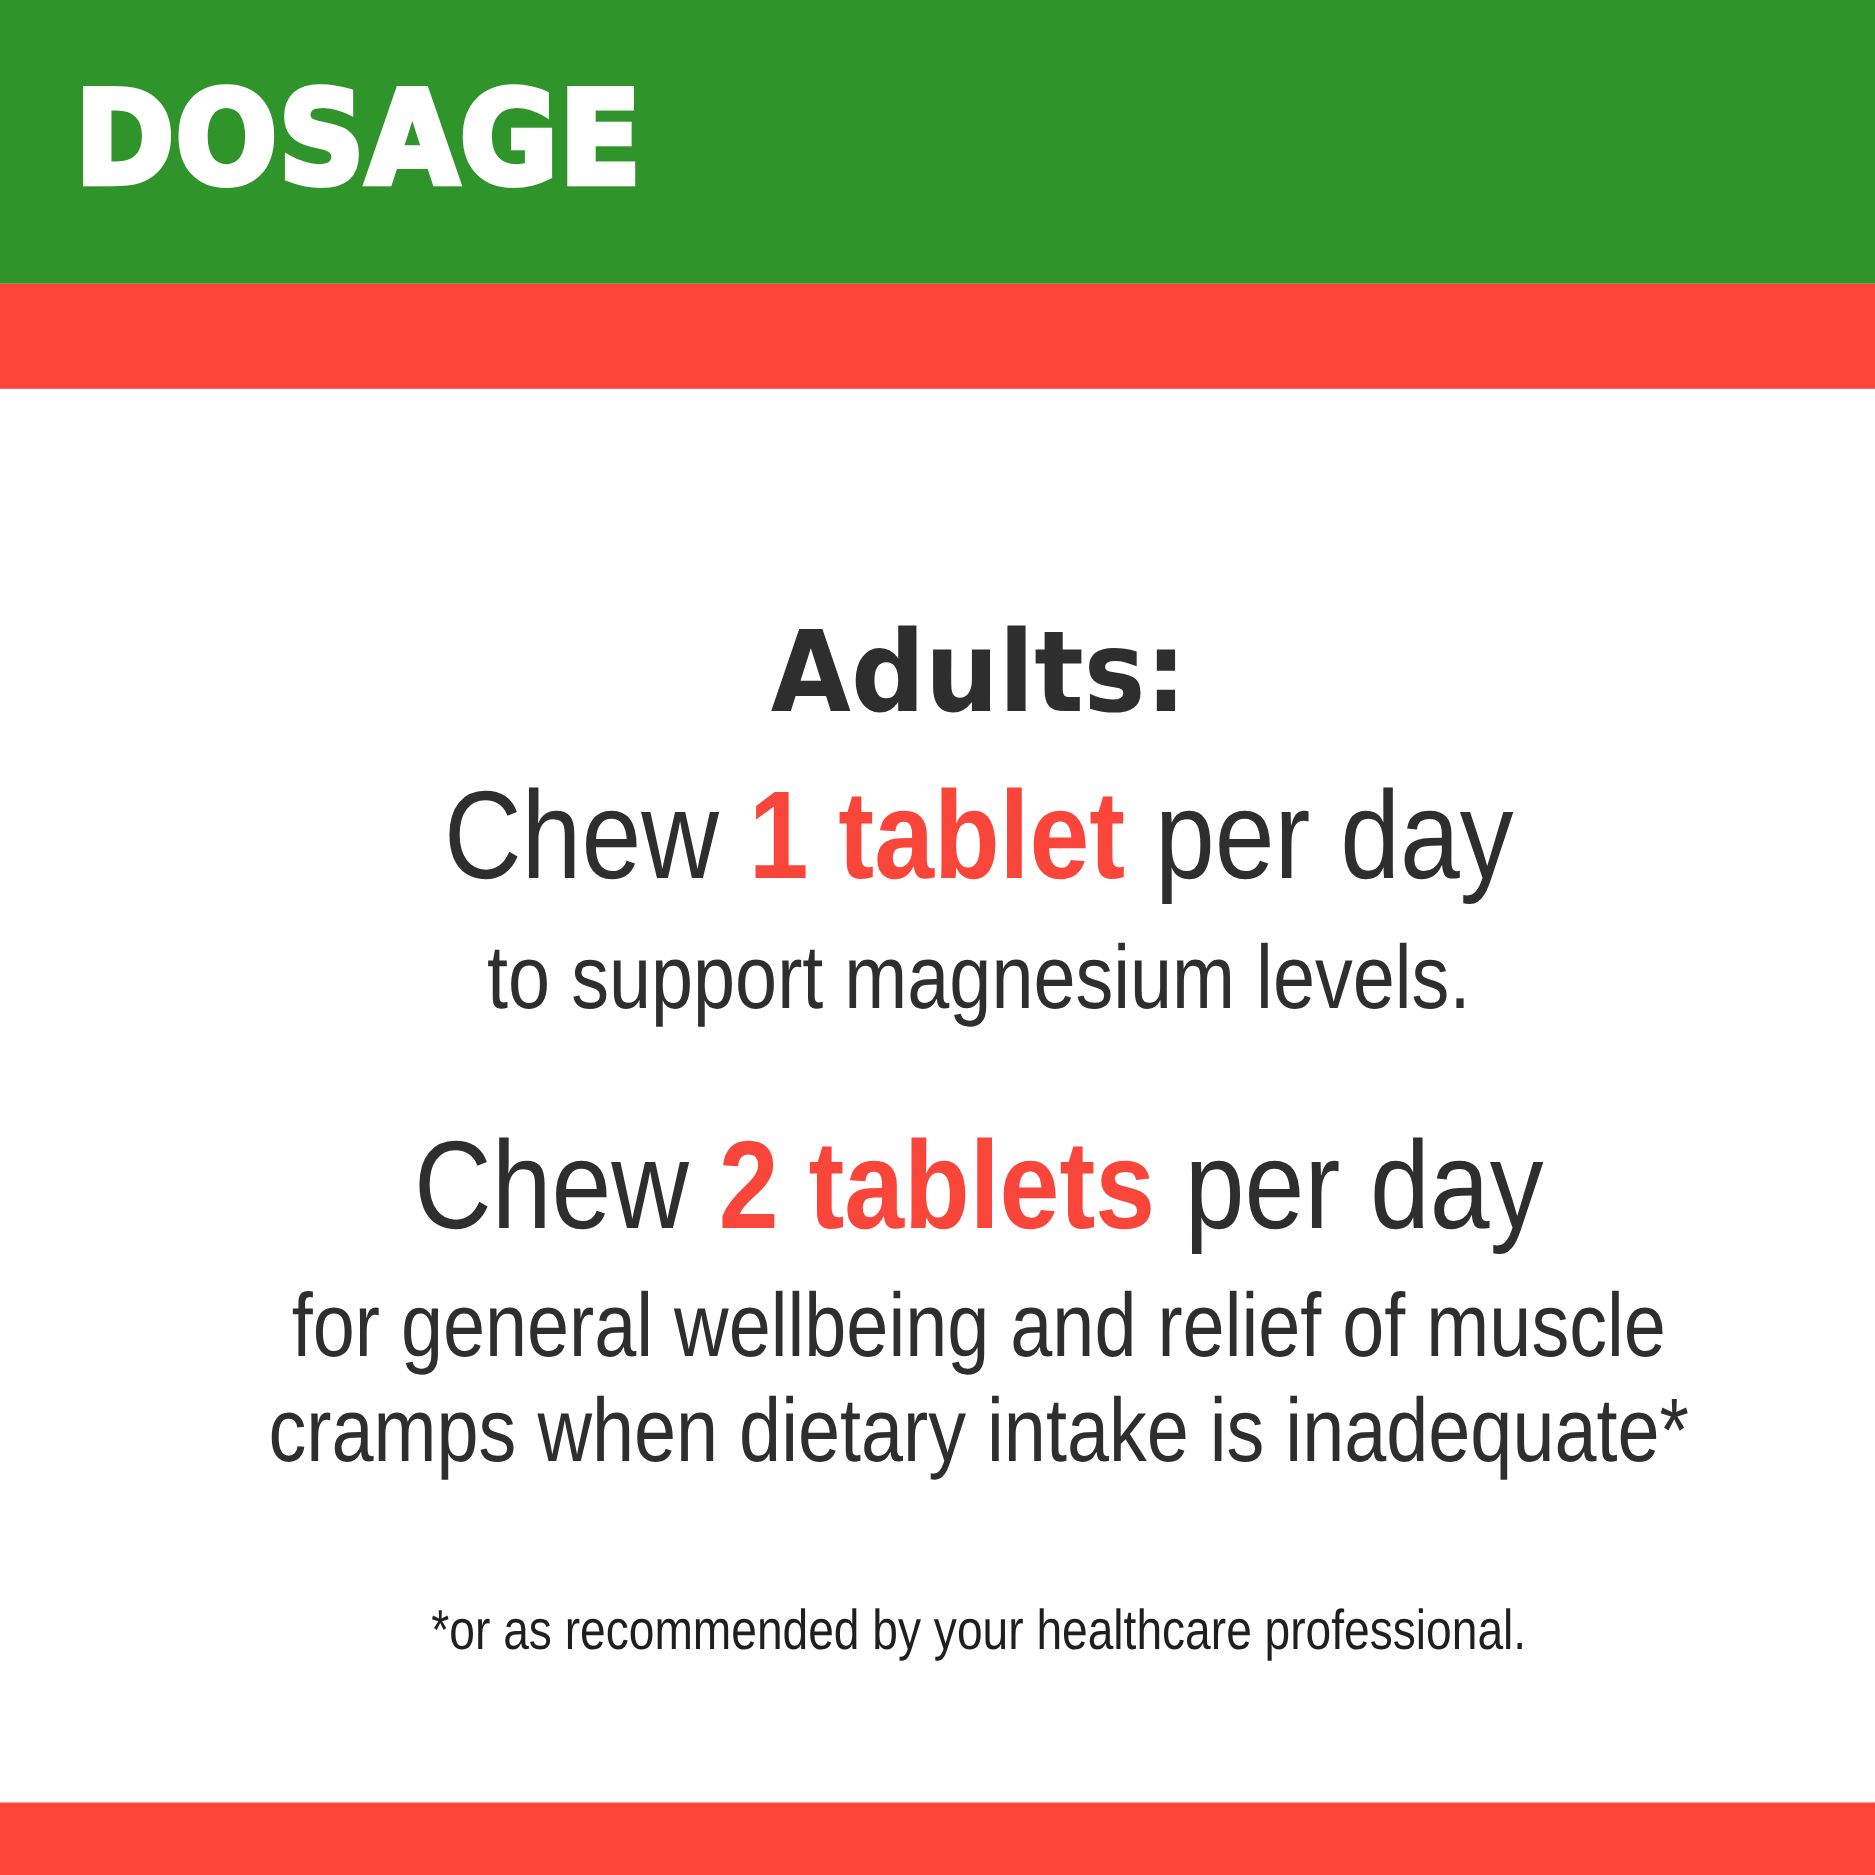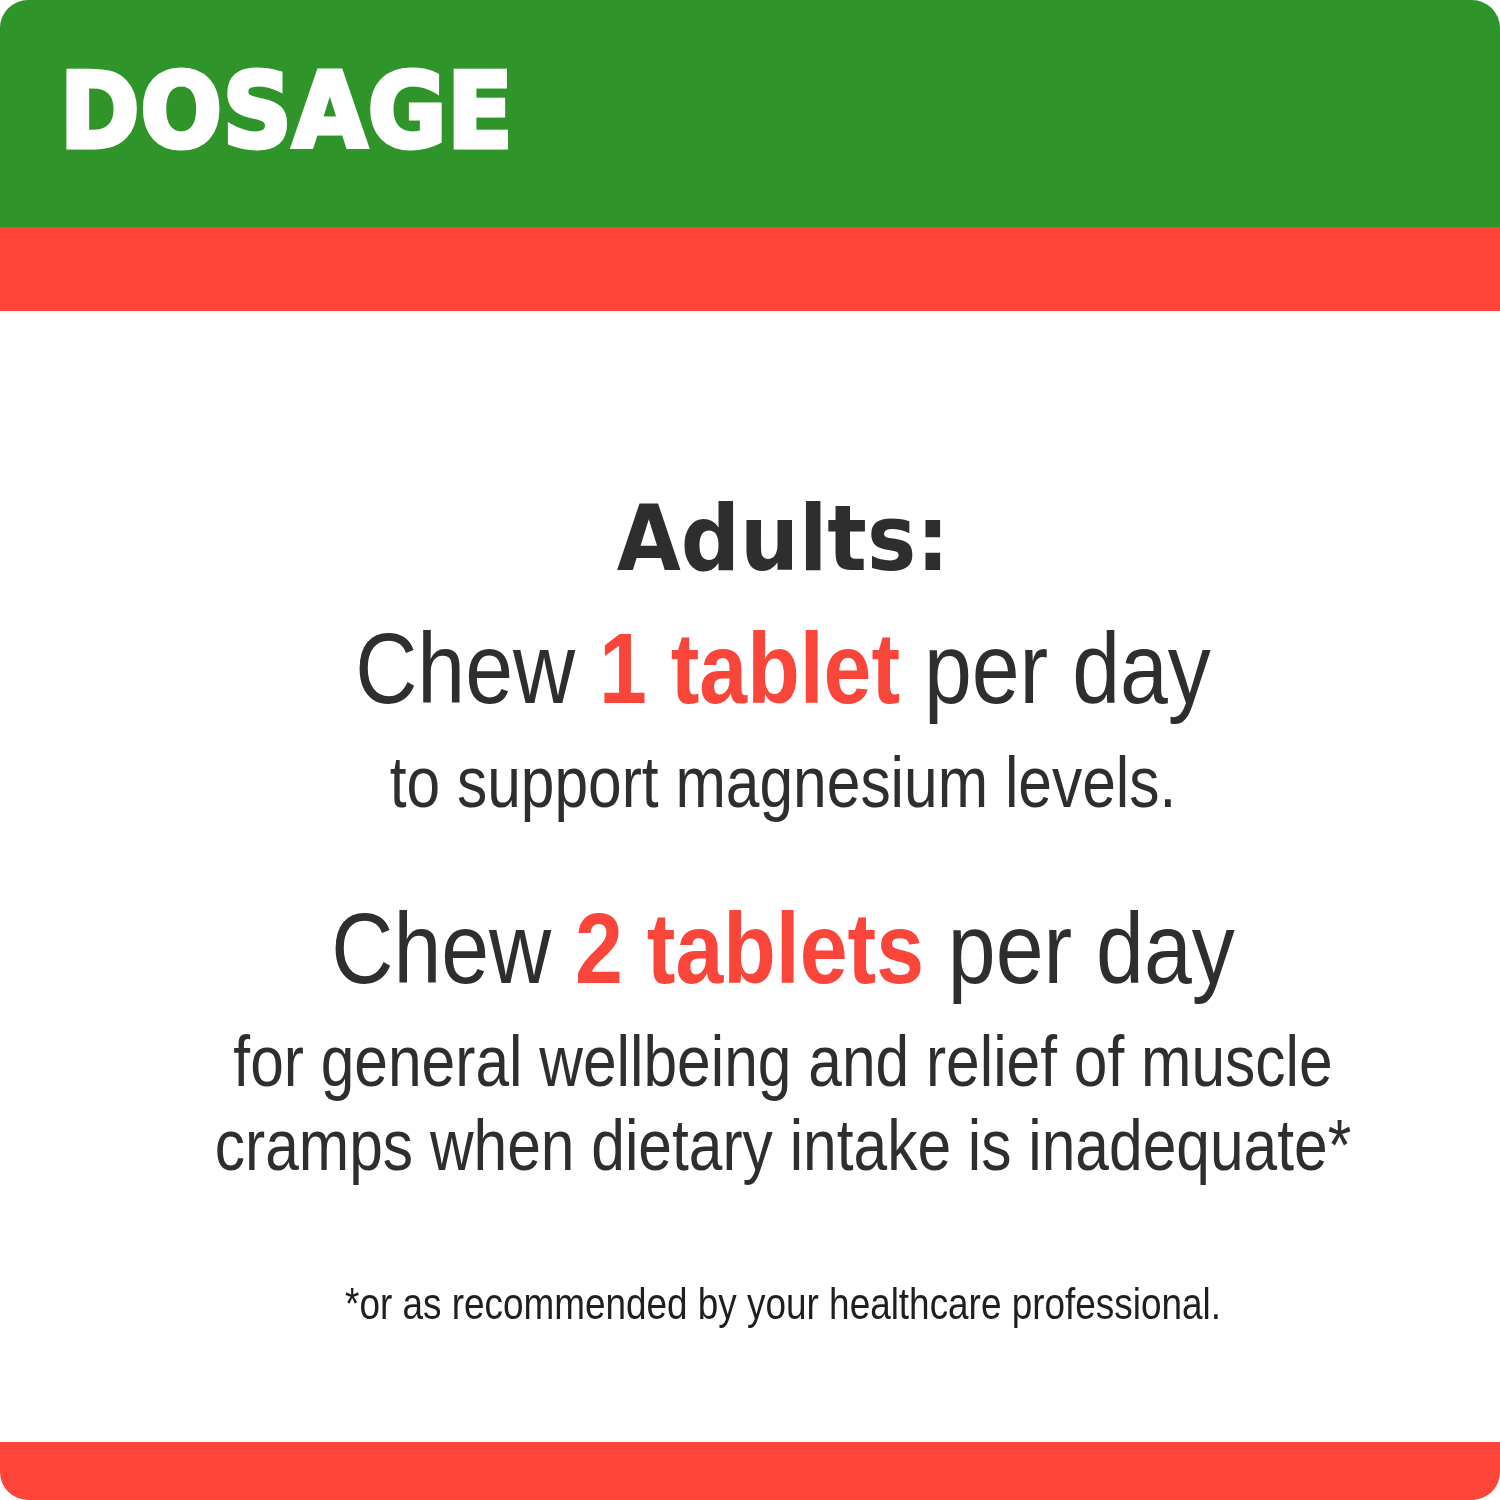--- a/index.html
+++ b/index.html
@@ -7,21 +7,20 @@
     padding: 0;
     background: #ffffff;
   }
   #page {
     position: relative;
     width: 1500px;
     height: 1500px;
     background: #ffffff;
     overflow: hidden;
     font-family: "Liberation Sans", "DejaVu Sans", sans-serif;
-    border-radius: 28px;
   }
 
   
   .band-green {
     position: absolute;
     left: 0;
     top: 0;
     width: 1500px;
     height: 227px;
     background: #2F9429;

